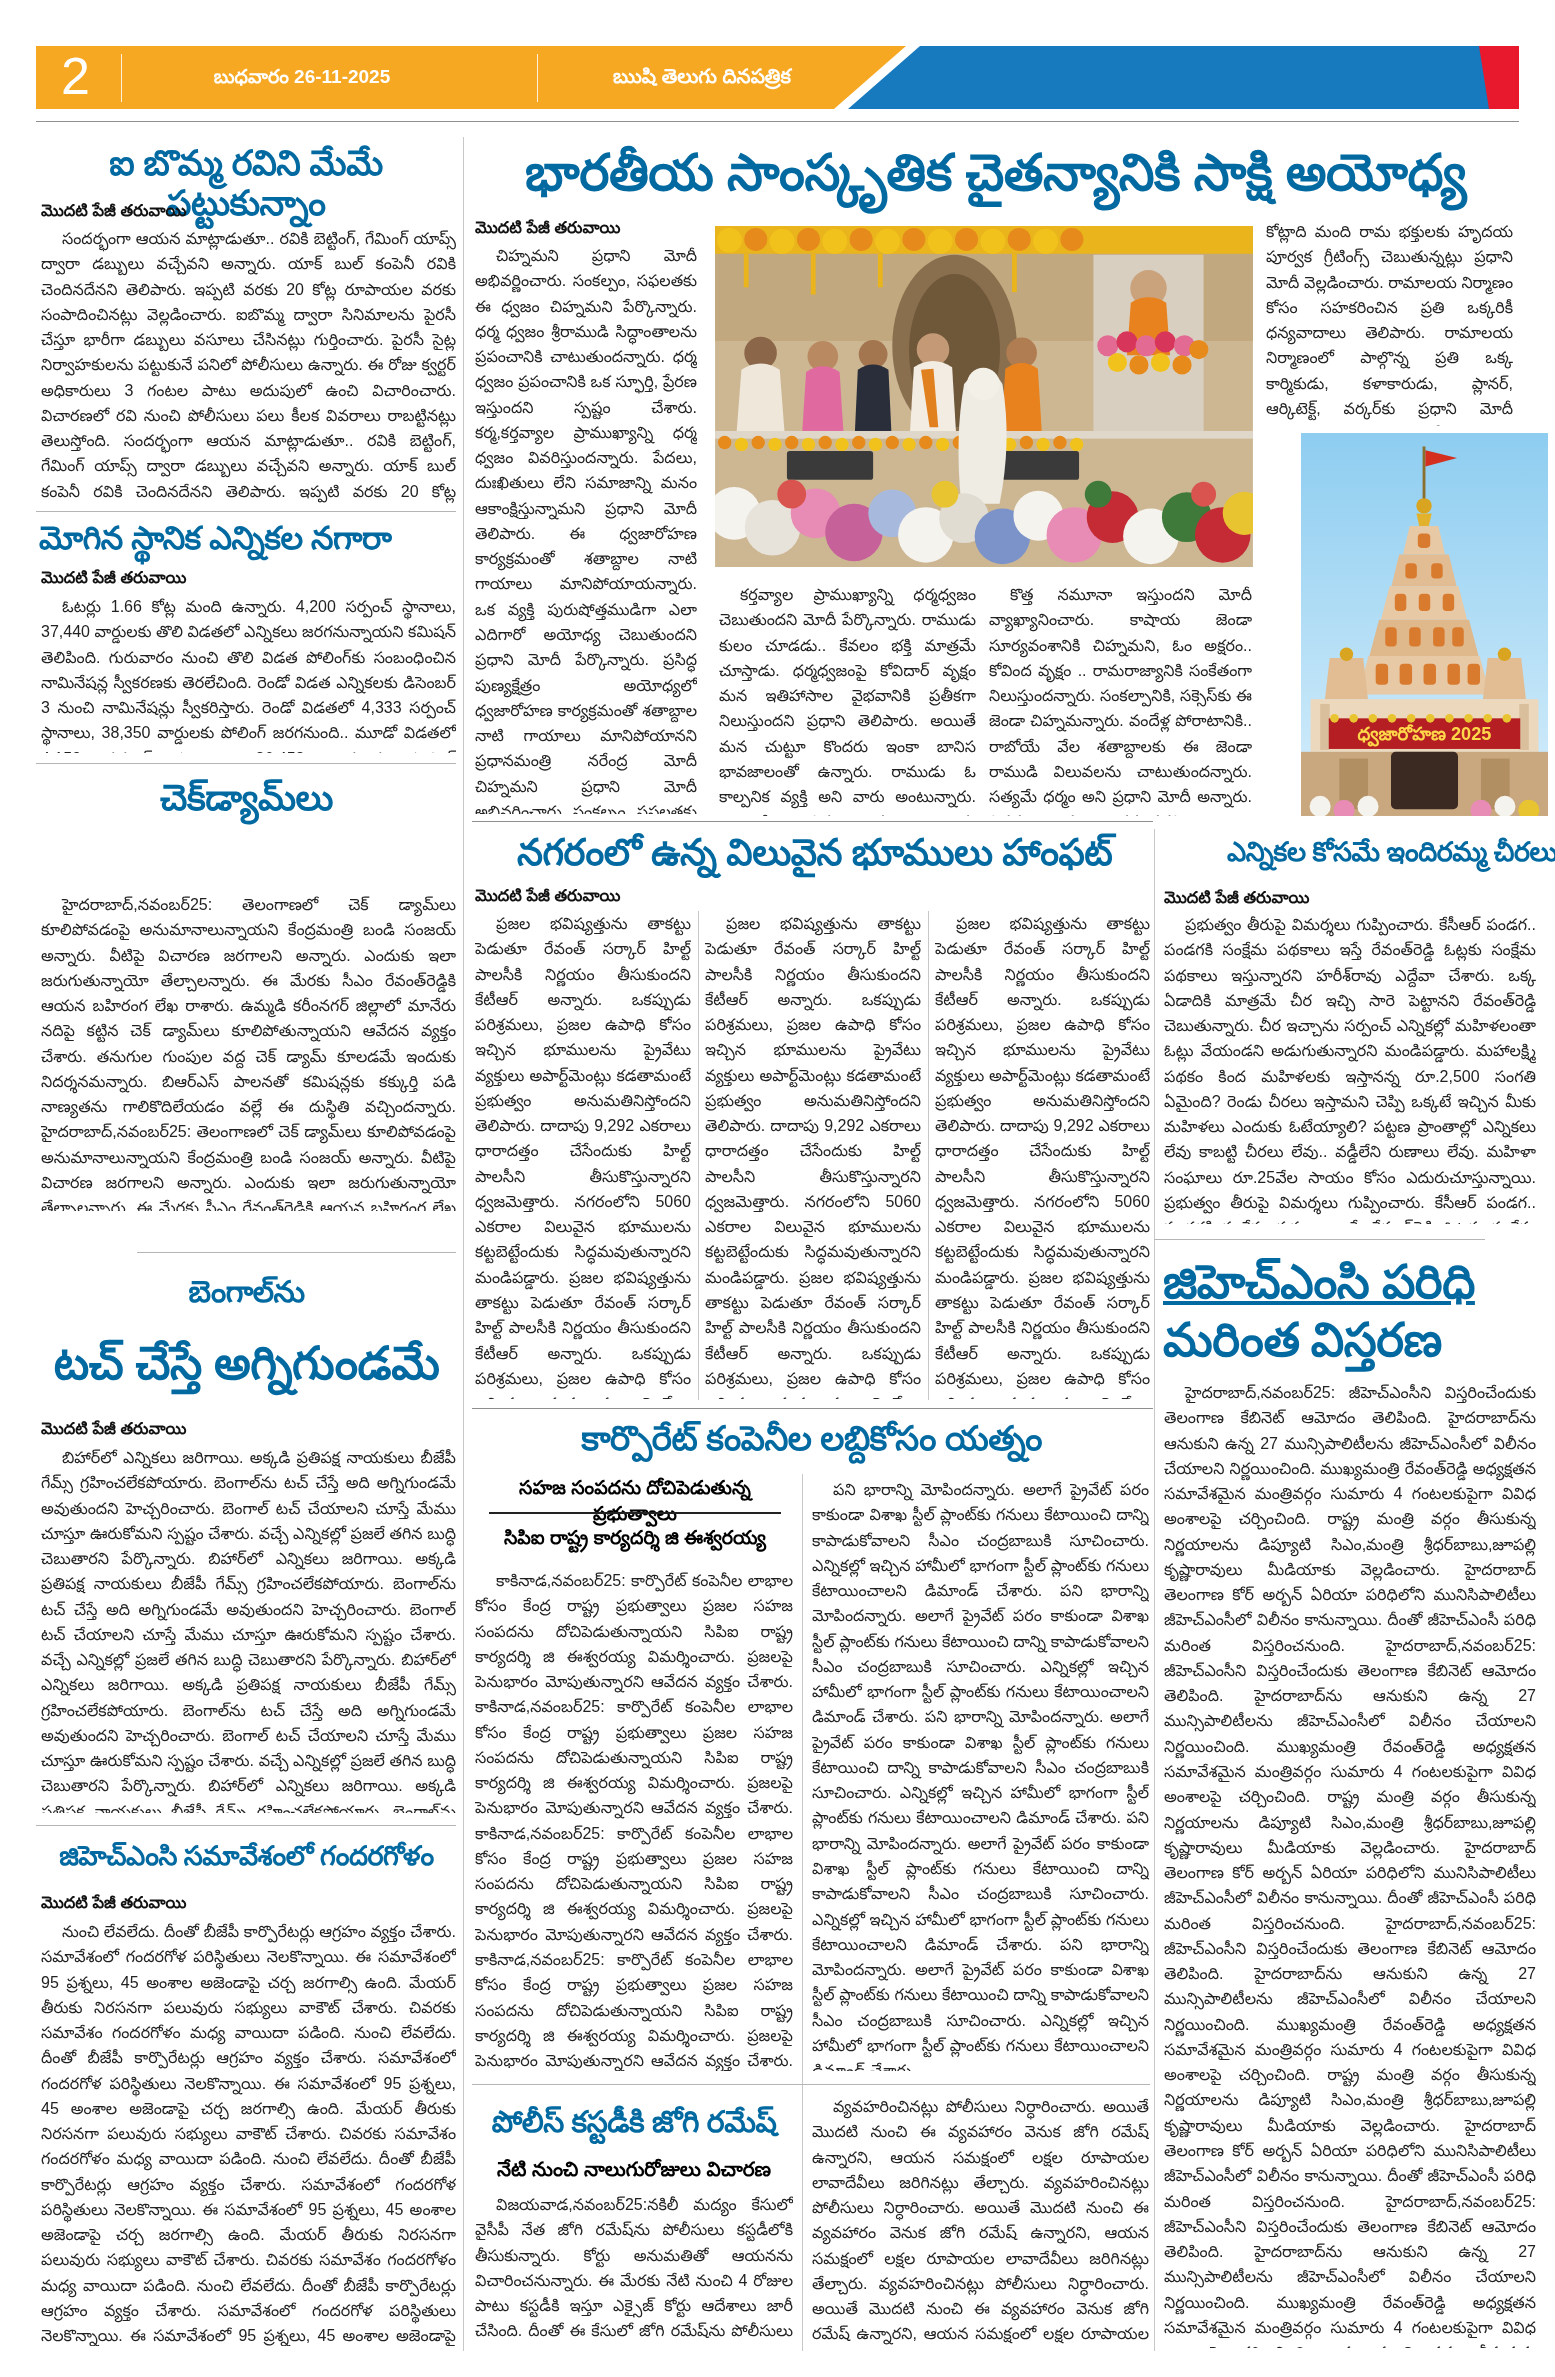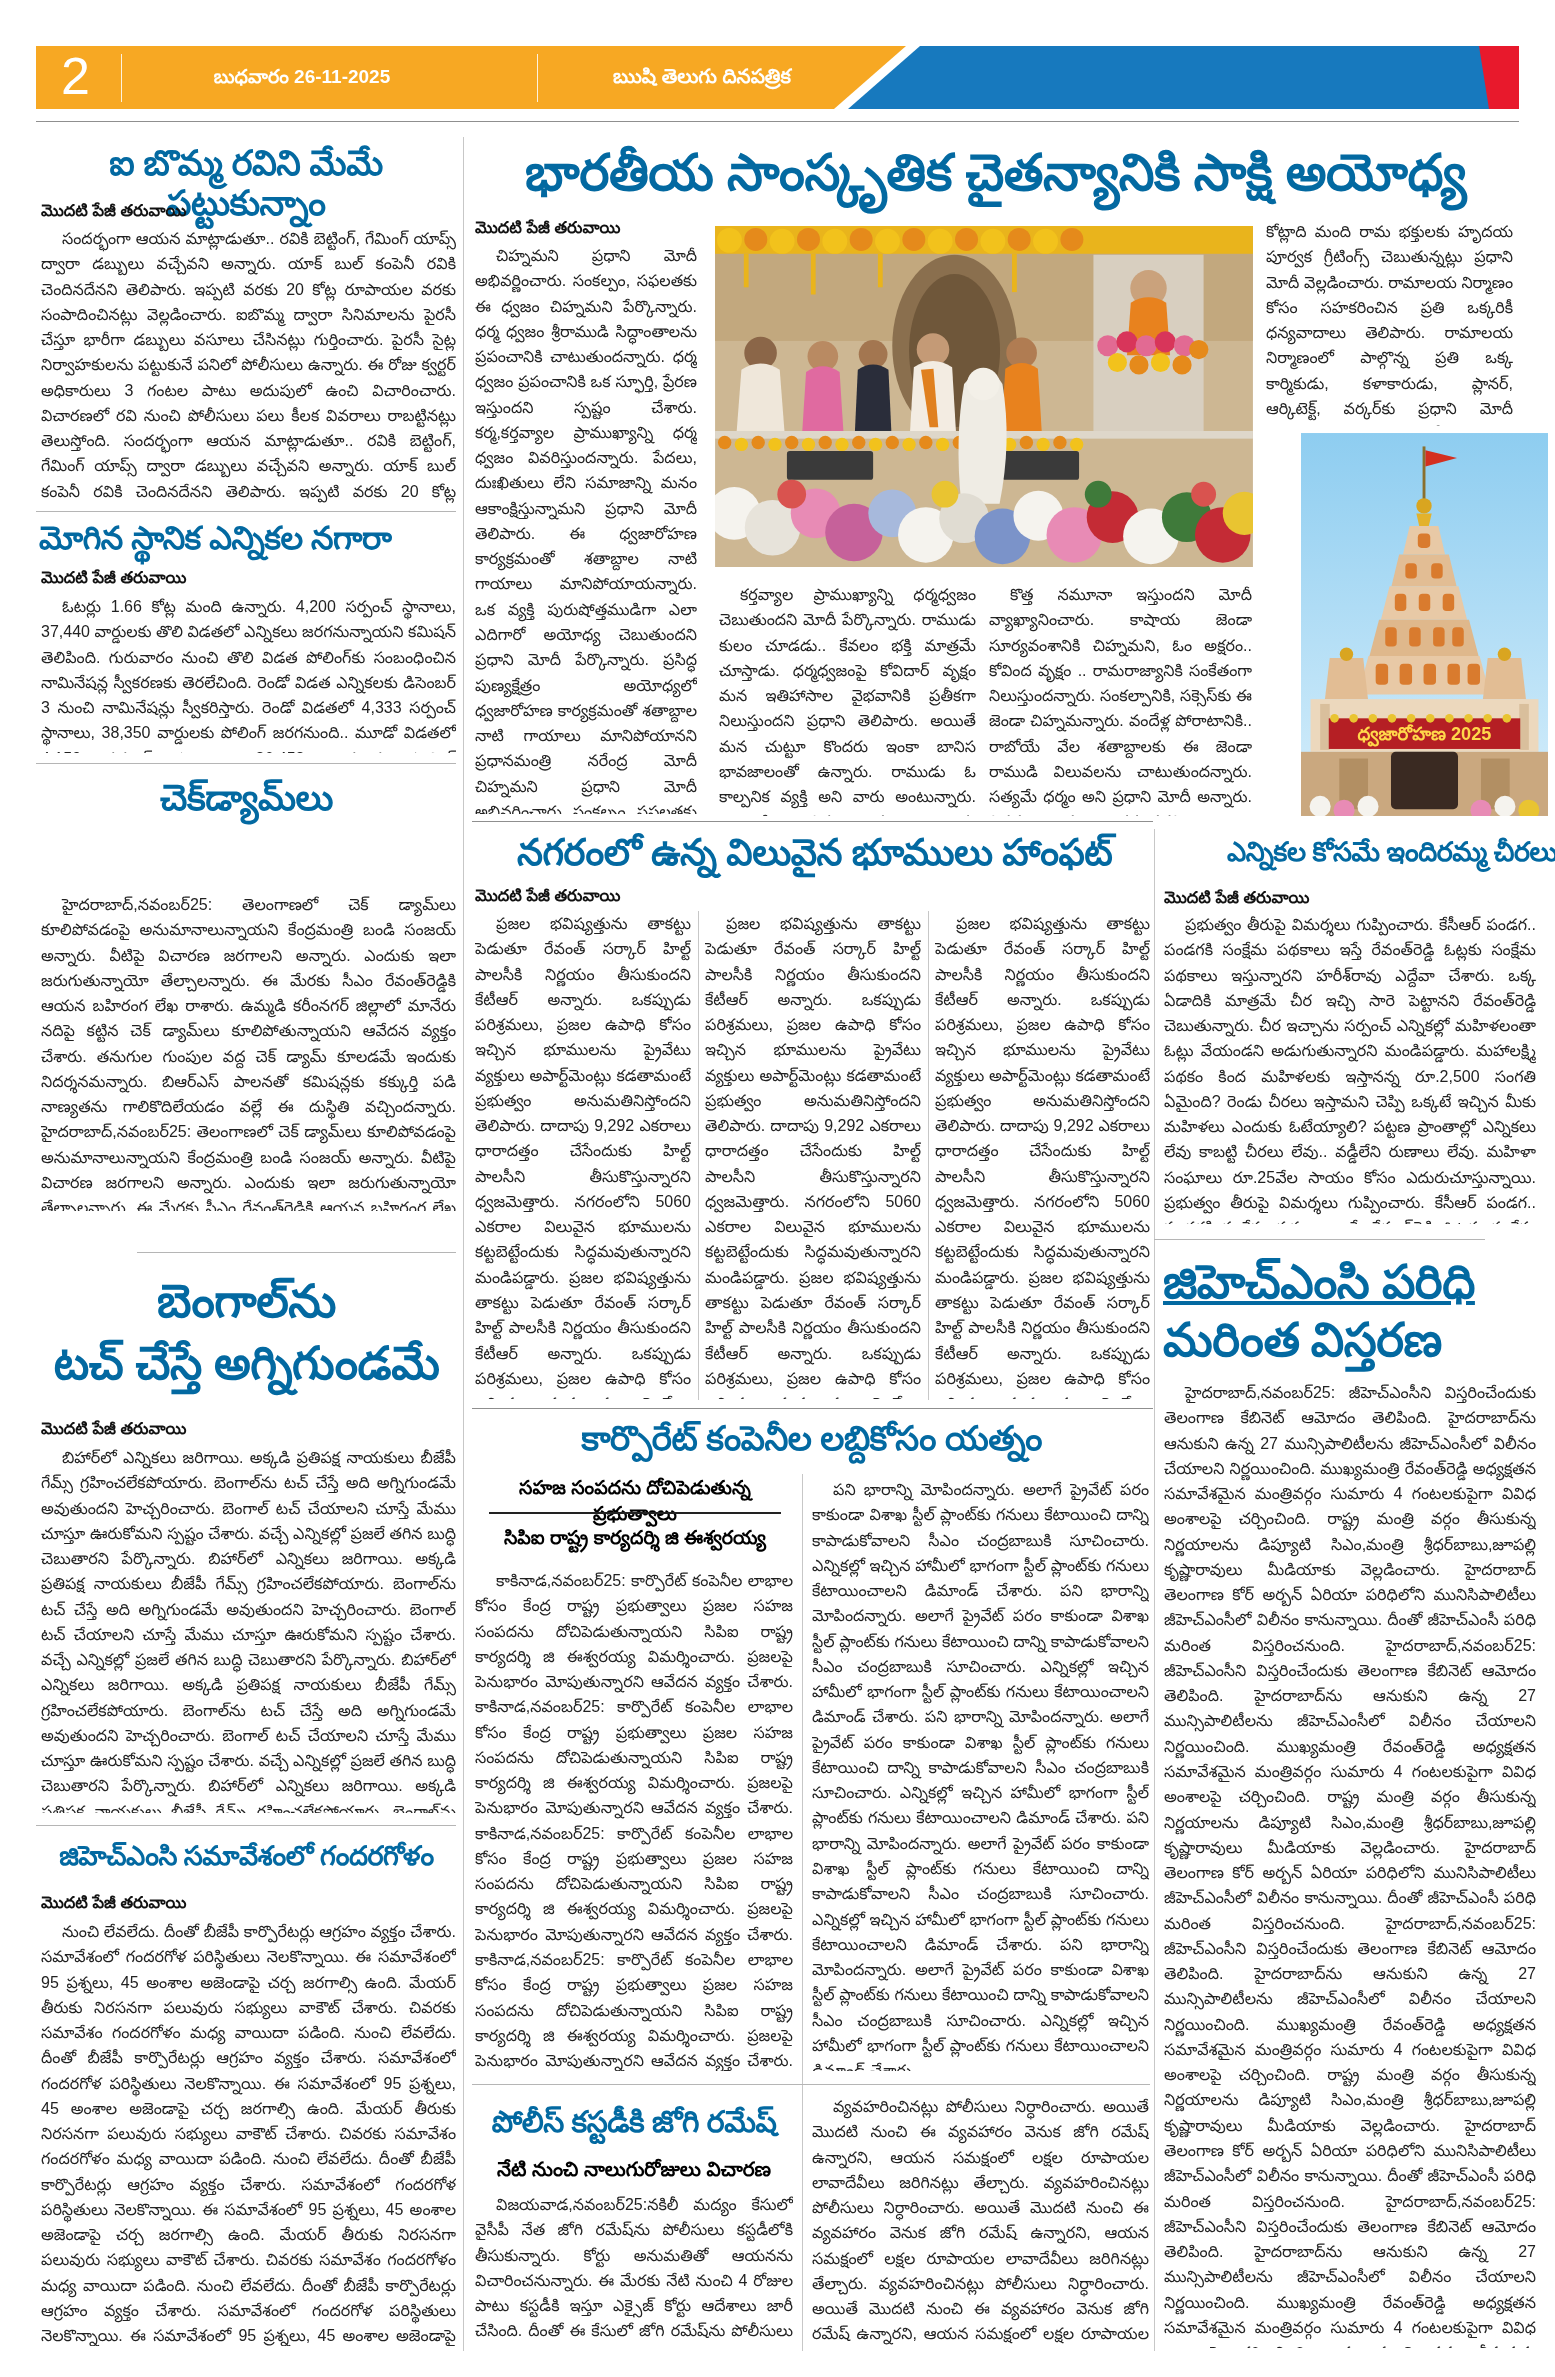--- a/index.html
+++ b/index.html
@@ -67,21 +67,21 @@
   <div class="byline" style="left:41px;top:201px;">మొదటి పేజీ తరువాయి</div>
   <div class="body-txt" style="left:41px;top:226px;width:415px;height:280px;">సందర్భంగా ఆయన మాట్లాడుతూ.. రవికి బెట్టింగ్, గేమింగ్ యాప్స్ ద్వారా డబ్బులు వచ్చేవని అన్నారు. యాక్ బుల్ కంపెనీ రవికి చెందినదేనని తెలిపారు. ఇప్పటి వరకు 20 కోట్ల రూపాయల వరకు సంపాదించినట్లు వెల్లడించారు. ఐబొమ్మ ద్వారా సినిమాలను పైరసీ చేస్తూ భారీగా డబ్బులు వసూలు చేసినట్లు గుర్తించారు. పైరసీ సైట్ల నిర్వాహకులను పట్టుకునే పనిలో పోలీసులు ఉన్నారు. ఈ రోజు క్వర్టర్ అధికారులు 3 గంటల పాటు అదుపులో ఉంచి విచారించారు. విచారణలో రవి నుంచి పోలీసులు పలు కీలక వివరాలు రాబట్టినట్లు తెలుస్తోంది. సందర్భంగా ఆయన మాట్లాడుతూ.. రవికి బెట్టింగ్, గేమింగ్ యాప్స్ ద్వారా డబ్బులు వచ్చేవని అన్నారు. యాక్ బుల్ కంపెనీ రవికి చెందినదేనని తెలిపారు. ఇప్పటి వరకు 20 కోట్ల రూపాయల వరకు సంపాదించినట్లు వెల్లడించారు. ఐబొమ్మ ద్వారా సినిమాలను పైరసీ చేస్తూ భారీగా డబ్బులు వసూలు చేసినట్లు గుర్తించారు. పైరసీ సైట్ల నిర్వాహకులను పట్టుకునే పనిలో పోలీసులు ఉన్నారు. ఈ రోజు క్వర్టర్ అధికారులు 3 గంటల పాటు అదుపులో ఉంచి విచారించారు. విచారణలో రవి నుంచి పోలీసులు పలు కీలక వివరాలు రాబట్టినట్లు తెలుస్తోంది.</div>
 
   <div class="headline" style="left:39px;top:520px;width:416px;font-size:32px;">మోగిన స్థానిక ఎన్నికల నగారా</div>
   <div class="byline" style="left:41px;top:568px;">మొదటి పేజీ తరువాయి</div>
   <div class="body-txt" style="left:41px;top:594px;width:415px;height:159px;">ఓటర్లు 1.66 కోట్ల మంది ఉన్నారు. 4,200 సర్పంచ్ స్థానాలు, 37,440 వార్డులకు తొలి విడతలో ఎన్నికలు జరగనున్నాయని కమిషన్ తెలిపింది. గురువారం నుంచి తొలి విడత పోలింగ్‌కు సంబంధించిన నామినేషన్ల స్వీకరణకు తెరలేచింది. రెండో విడత ఎన్నికలకు డిసెంబర్ 3 నుంచి నామినేషన్లు స్వీకరిస్తారు. రెండో విడతలో 4,333 సర్పంచ్ స్థానాలు, 38,350 వార్డులకు పోలింగ్ జరగనుంది.. మూడో విడతలో 4,159 సర్పంచ్ స్థానాలు, 36,452 వార్డులకు పోలింగ్ నిర్వహించనున్నారు.</div>
 
   <div class="headline center" style="left:39px;top:777px;width:415px;font-size:36px;">చెక్‌డ్యామ్‌లు</div>
   <div class="body-txt" style="left:41px;top:892px;width:415px;height:319px;">హైదరాబాద్,నవంబర్25: తెలంగాణలో చెక్ డ్యామ్‌లు కూలిపోవడంపై అనుమానాలున్నాయని కేంద్రమంత్రి బండి సంజయ్ అన్నారు. వీటిపై విచారణ జరగాలని అన్నారు. ఎందుకు ఇలా జరుగుతున్నాయో తేల్చాలన్నారు. ఈ మేరకు సీఎం రేవంత్‌రెడ్డికి ఆయన బహిరంగ లేఖ రాశారు. ఉమ్మడి కరీంనగర్ జిల్లాలో మానేరు నదిపై కట్టిన చెక్ డ్యామ్‌లు కూలిపోతున్నాయని ఆవేదన వ్యక్తం చేశారు. తనుగుల గుంపుల వద్ద చెక్ డ్యామ్ కూలడమే ఇందుకు నిదర్శనమన్నారు. బిఆర్ఎస్ పాలనతో కమిషన్లకు కక్కుర్తి పడి నాణ్యతను గాలికొదిలేయడం వల్లే ఈ దుస్థితి వచ్చిందన్నారు. హైదరాబాద్,నవంబర్25: తెలంగాణలో చెక్ డ్యామ్‌లు కూలిపోవడంపై అనుమానాలున్నాయని కేంద్రమంత్రి బండి సంజయ్ అన్నారు. వీటిపై విచారణ జరగాలని అన్నారు. ఎందుకు ఇలా జరుగుతున్నాయో తేల్చాలన్నారు. ఈ మేరకు సీఎం రేవంత్‌రెడ్డికి ఆయన బహిరంగ లేఖ రాశారు. ఉమ్మడి కరీంనగర్ జిల్లాలో మానేరు నదిపై కట్టిన చెక్ డ్యామ్‌లు కూలిపోతున్నాయని ఆవేదన వ్యక్తం చేశారు. తనుగుల గుంపుల వద్ద చెక్ డ్యామ్ కూలడమే ఇందుకు నిదర్శనమన్నారు. బిఆర్ఎస్ పాలనతో కమిషన్లకు కక్కుర్తి పడి నాణ్యతను గాలికొదిలేయడం వల్లే ఈ దుస్థితి వచ్చిందన్నారు.</div>
 
-  <div class="headline center" style="left:39px;top:1275px;width:415px;font-size:46px;">బెంగాల్‌ను</div>
+  <div class="headline center" style="left:39px;top:1275px;width:415px;font-size:30px;">బెంగాల్‌ను</div>
   <div class="headline center" style="left:39px;top:1337px;width:415px;font-size:46px;">టచ్ చేస్తే అగ్నిగుండమే</div>
   <div class="byline" style="left:41px;top:1419px;">మొదటి పేజీ తరువాయి</div>
   <div class="body-txt" style="left:41px;top:1445px;width:415px;height:368px;">బిహార్‌లో ఎన్నికలు జరిగాయి. అక్కడి ప్రతిపక్ష నాయకులు బీజేపీ గేమ్స్ గ్రహించలేకపోయారు. బెంగాల్‌ను టచ్ చేస్తే అది అగ్నిగుండమే అవుతుందని హెచ్చరించారు. బెంగాల్ టచ్ చేయాలని చూస్తే మేము చూస్తూ ఊరుకోమని స్పష్టం చేశారు. వచ్చే ఎన్నికల్లో ప్రజలే తగిన బుద్ధి చెబుతారని పేర్కొన్నారు. బిహార్‌లో ఎన్నికలు జరిగాయి. అక్కడి ప్రతిపక్ష నాయకులు బీజేపీ గేమ్స్ గ్రహించలేకపోయారు. బెంగాల్‌ను టచ్ చేస్తే అది అగ్నిగుండమే అవుతుందని హెచ్చరించారు. బెంగాల్ టచ్ చేయాలని చూస్తే మేము చూస్తూ ఊరుకోమని స్పష్టం చేశారు. వచ్చే ఎన్నికల్లో ప్రజలే తగిన బుద్ధి చెబుతారని పేర్కొన్నారు. బిహార్‌లో ఎన్నికలు జరిగాయి. అక్కడి ప్రతిపక్ష నాయకులు బీజేపీ గేమ్స్ గ్రహించలేకపోయారు. బెంగాల్‌ను టచ్ చేస్తే అది అగ్నిగుండమే అవుతుందని హెచ్చరించారు. బెంగాల్ టచ్ చేయాలని చూస్తే మేము చూస్తూ ఊరుకోమని స్పష్టం చేశారు. వచ్చే ఎన్నికల్లో ప్రజలే తగిన బుద్ధి చెబుతారని పేర్కొన్నారు. బిహార్‌లో ఎన్నికలు జరిగాయి. అక్కడి ప్రతిపక్ష నాయకులు బీజేపీ గేమ్స్ గ్రహించలేకపోయారు. బెంగాల్‌ను టచ్ చేస్తే అది అగ్నిగుండమే అవుతుందని హెచ్చరించారు. బెంగాల్ టచ్ చేయాలని చూస్తే మేము చూస్తూ ఊరుకోమని స్పష్టం చేశారు. వచ్చే ఎన్నికల్లో ప్రజలే తగిన బుద్ధి చెబుతారని పేర్కొన్నారు.</div>
 
   <div class="headline center" style="left:38px;top:1841px;width:417px;font-size:27px;">జిహెచ్‌ఎంసి సమావేశంలో గందరగోళం</div>
   <div class="byline" style="left:41px;top:1893px;">మొదటి పేజీ తరువాయి</div>
   <div class="body-txt" style="left:41px;top:1919px;width:415px;height:427px;">నుంచి లేవలేదు. దీంతో బీజేపీ కార్పొరేటర్లు ఆగ్రహం వ్యక్తం చేశారు. సమావేశంలో గందరగోళ పరిస్థితులు నెలకొన్నాయి. ఈ సమావేశంలో 95 ప్రశ్నలు, 45 అంశాల అజెండాపై చర్చ జరగాల్సి ఉంది. మేయర్ తీరుకు నిరసనగా పలువురు సభ్యులు వాకౌట్ చేశారు. చివరకు సమావేశం గందరగోళం మధ్య వాయిదా పడింది. నుంచి లేవలేదు. దీంతో బీజేపీ కార్పొరేటర్లు ఆగ్రహం వ్యక్తం చేశారు. సమావేశంలో గందరగోళ పరిస్థితులు నెలకొన్నాయి. ఈ సమావేశంలో 95 ప్రశ్నలు, 45 అంశాల అజెండాపై చర్చ జరగాల్సి ఉంది. మేయర్ తీరుకు నిరసనగా పలువురు సభ్యులు వాకౌట్ చేశారు. చివరకు సమావేశం గందరగోళం మధ్య వాయిదా పడింది. నుంచి లేవలేదు. దీంతో బీజేపీ కార్పొరేటర్లు ఆగ్రహం వ్యక్తం చేశారు. సమావేశంలో గందరగోళ పరిస్థితులు నెలకొన్నాయి. ఈ సమావేశంలో 95 ప్రశ్నలు, 45 అంశాల అజెండాపై చర్చ జరగాల్సి ఉంది. మేయర్ తీరుకు నిరసనగా పలువురు సభ్యులు వాకౌట్ చేశారు. చివరకు సమావేశం గందరగోళం మధ్య వాయిదా పడింది. నుంచి లేవలేదు. దీంతో బీజేపీ కార్పొరేటర్లు ఆగ్రహం వ్యక్తం చేశారు. సమావేశంలో గందరగోళ పరిస్థితులు నెలకొన్నాయి. ఈ సమావేశంలో 95 ప్రశ్నలు, 45 అంశాల అజెండాపై చర్చ జరగాల్సి ఉంది. మేయర్ తీరుకు నిరసనగా పలువురు సభ్యులు వాకౌట్ చేశారు. చివరకు సమావేశం గందరగోళం మధ్య వాయిదా పడింది.</div>
 
   <div class="headline center" style="left:472px;top:144px;width:1047px;font-size:51px;">భారతీయ సాంస్కృతిక చైతన్యానికి సాక్షి అయోధ్య</div>
   <div class="byline" style="left:475px;top:218px;">మొదటి పేజీ తరువాయి</div>

